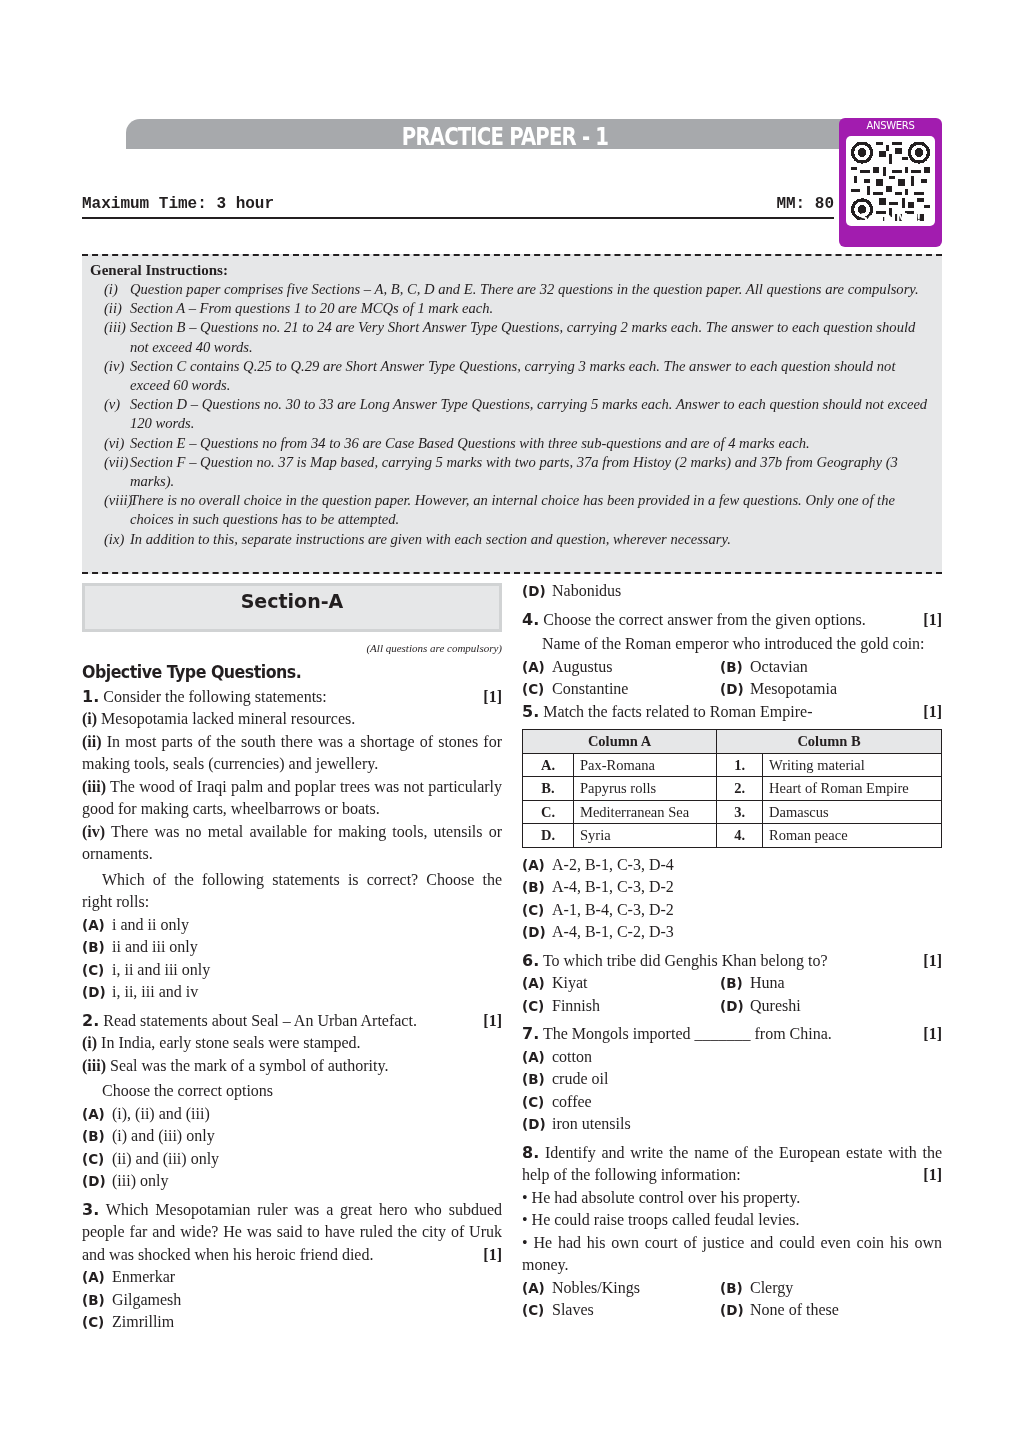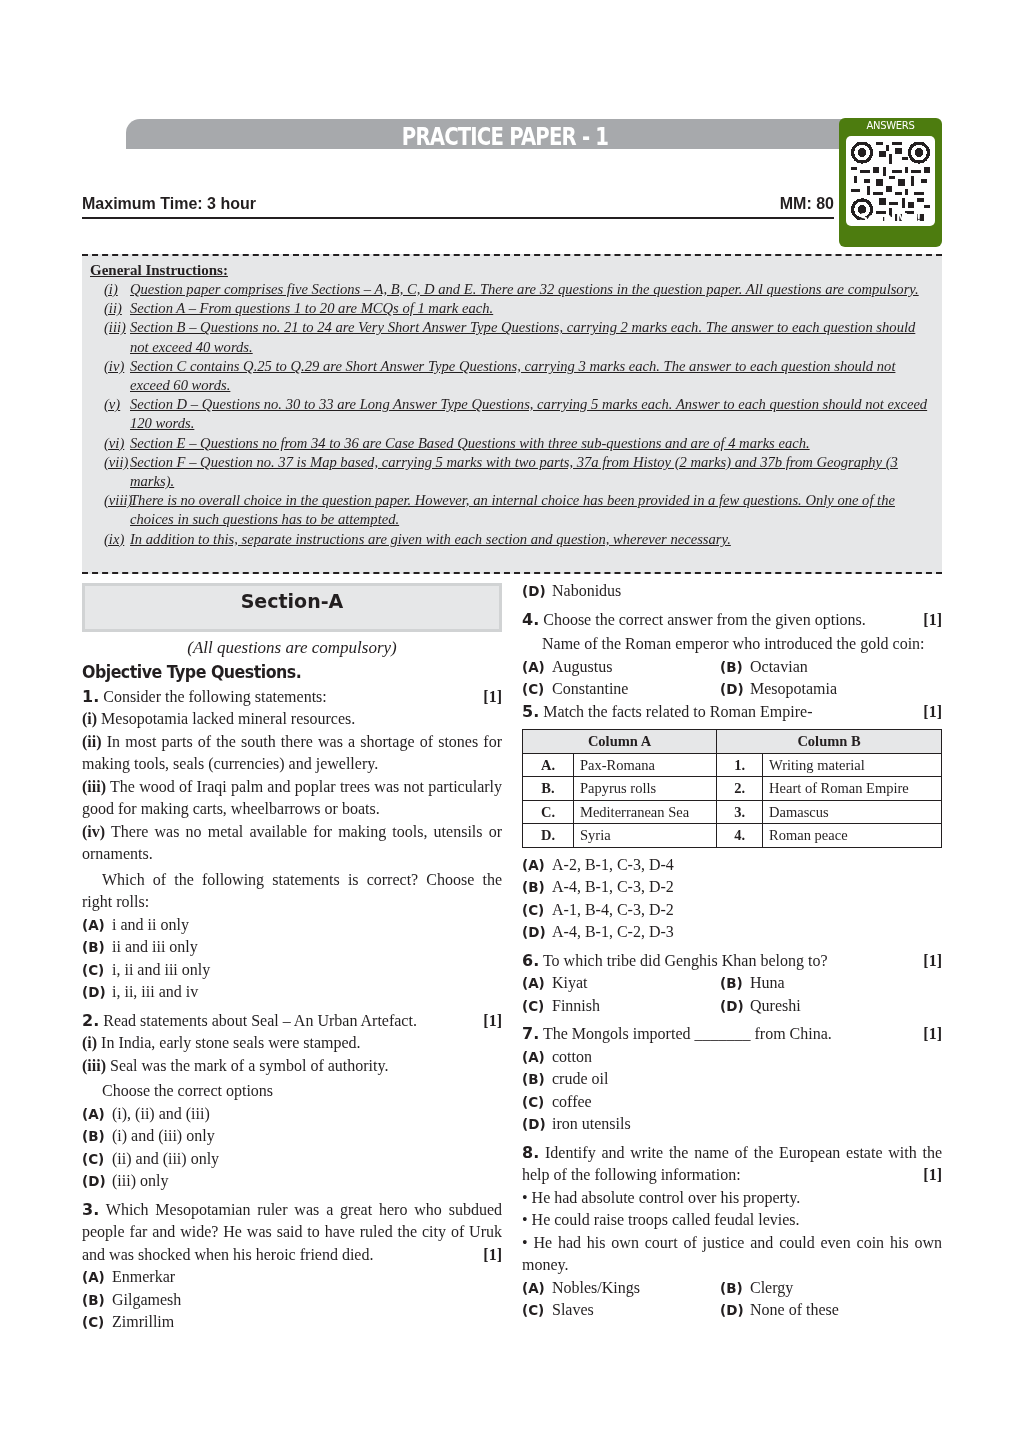--- a/index.html
+++ b/index.html
@@ -3,43 +3,43 @@
 <meta charset="utf-8">
 <style>
   * { box-sizing: border-box; margin: 0; padding: 0; }
   html, body { width: 1024px; height: 1440px; background: #ffffff; }
   body { position: relative; font-family: "Liberation Serif", "DejaVu Serif", serif; color: #231f20; overflow: hidden; }
 
   
   .banner { position: absolute; left: 82px; top: 119px; width: 758px; height: 30px; background: #a7a9ac; border-top-left-radius: 14px; margin-left: 44px; }
   .banner-title { position: absolute; left: 0; right: 0; top: 4px; text-align: center; color: #ffffff; font-family: "DejaVu Sans", sans-serif; font-weight: bold; font-size: 24px; letter-spacing: -1px; transform: scaleX(0.82); }
 
-  .qrbox { position: absolute; left: 839px; top: 118px; width: 103px; height: 129px; background: #4d7c0f; border-radius: 6px; }
+  .qrbox { position: absolute; left: 839px; top: 118px; width: 103px; height: 129px; background: #a21caf; border-radius: 6px; }
   .qr-top { position: absolute; left: 0; right: 0; top: 2px; text-align: center; color: #fff; font-family: "DejaVu Sans", sans-serif; font-size: 10px; letter-spacing: -0.3px; }
   .qr-img { position: absolute; left: 7px; top: 18px; width: 89px; height: 90px; background: #fff; border-radius: 5px; padding: 5px; }
   .qr-bottom { position: absolute; left: 0; right: 0; top: 93px; text-align: center; color: #fff; font-family: "DejaVu Sans", sans-serif; font-weight: bold; font-size: 12px; }
 
-  .meta-row { position: absolute; left: 82px; top: 195px; width: 752px; height: 24px; border-bottom: 2px solid #231f20; font-family: Liberation Sans, sans-serif; font-weight: bold; font-size: 16px; }
+  .meta-row { position: absolute; left: 82px; top: 195px; width: 752px; height: 24px; border-bottom: 2px solid #231f20; font-family: Liberation Mono, monospace; font-weight: bold; font-size: 16px; }
   .meta-left { position: absolute; left: 0; top: 0; }
   .meta-right { position: absolute; right: 0; top: 0; }
 
   
-  .instr { position: absolute; left: 82px; top: 254px; width: 860px; height: 320px; background: #e6e7e8; border-top: 2px dashed #231f20; border-bottom: 2px dashed #231f20; padding: 6px 8px 0 8px; text-decoration: underline; }
+  .instr { position: absolute; left: 82px; top: 254px; width: 860px; height: 320px; background: #e6e7e8; border-top: 2px dashed #231f20; border-bottom: 2px dashed #231f20; padding: 6px 8px 0 8px; }
   .instr-title { font-weight: bold; font-size: 15px; margin-bottom: 1px; }
   .instr-item { display: flex; font-style: italic; font-size: 14.6px; line-height: 19.2px; }
   .instr-num { width: 40px; flex: none; padding-left: 14px; }
   .instr-text { flex: 1; }
 
   
   .col { position: absolute; top: 580px; font-size: 16px; line-height: 22.5px; }
   .col-left { left: 82px; width: 420px; }
   .col-right { left: 522px; width: 420px; }
 
   .section-box { height: 49px; background: #e6e7e8; border: 3px solid #d1d3d4; text-align: center; font-family: "DejaVu Sans", sans-serif; font-weight: bold; font-size: 19px; line-height: 30px; margin-top: 3px; margin-bottom: 6px; }
-  .subnote { text-align: center; font-style: italic; font-size: 17px; line-height: 20px; }
+  .subnote { text-align: right; font-style: italic; font-size: 11px; line-height: 20px; }
   .obj-title { font-family: "DejaVu Sans", sans-serif; font-weight: bold; font-size: 18px; letter-spacing: -0.6px; transform: scaleX(0.88); transform-origin: left; margin: 3px 0 2px 0; }
 
   .q { text-align: justify; position: relative; }
   .qnum { font-family: "DejaVu Sans", sans-serif; font-weight: bold; font-size: 16px; }
   .mark { font-weight: bold; float: right; }
   .stmt-lbl { font-weight: bold; }
   .indent { text-indent: 20px; text-align: justify; }
   .opt { display: flex; }
   .opt-lbl { font-family: "DejaVu Sans", sans-serif; font-weight: bold; font-size: 13.5px; width: 30px; flex: none; }
   .opts2 { display: grid; grid-template-columns: 198px 1fr; }

